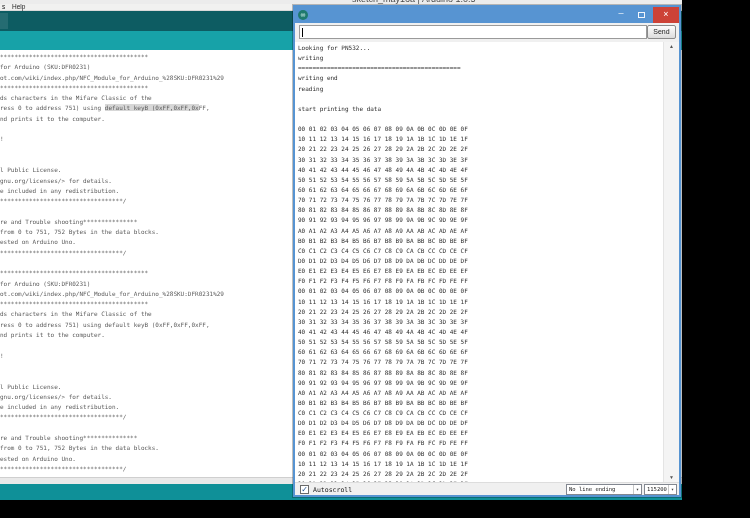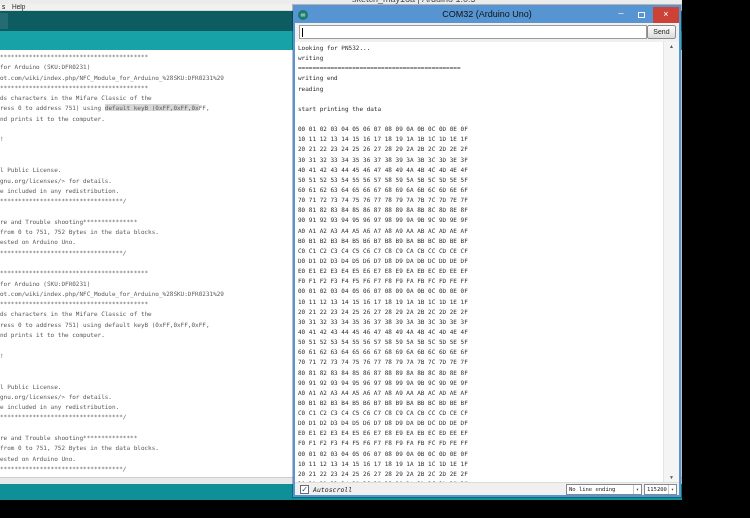--- a/index.html
+++ b/index.html
@@ -54,21 +54,21 @@
            font-family:"DejaVu Sans Mono","Liberation Mono",monospace; }
   .m-scroll { position:absolute; right:0; top:0; bottom:0; width:16px; background:#f4f4f4;
               border-left:1px solid #e4e4e4; }
   .scroll-up,.scroll-down { position:absolute; left:0; right:0; height:9px; font-size:5px;
               color:#555; text-align:center; line-height:9px; }
   .scroll-up { top:0; } .scroll-down { bottom:0; }
   .m-bottombar { height:13px; position:relative; flex:none; background:#f0f0f0; border-top:1px solid #ddd; }
   .m-check { position:absolute; left:5px; top:2px; width:9px; height:9px; background:#fff;
              border:1px solid #6a6a6a; font-size:8px; line-height:8px; color:#1f4e8c; text-align:center; }
   .m-checklabel { position:absolute; left:18px; top:3px; font-size:6.5px; color:#1c1c1c;
-                  font-family:"DejaVu Sans Mono","Liberation Mono",monospace;font-style:italic; }
+                  font-family:"DejaVu Sans Mono","Liberation Mono",monospace; }
   .combo { position:absolute; top:1px; height:11px; background:#fff; border:1px solid #828790;
            font-size:5.5px; line-height:9px; padding-left:2px; color:#1c1c1c; overflow:hidden;
            font-family:"DejaVu Sans Mono","Liberation Mono",monospace; }
   .combo .arrow { position:absolute; right:0; top:0; width:8px; height:9px; background:#fff;
                   border-left:1px solid #c8c8c8; font-size:5px; color:#444; text-align:center;
                   line-height:9px; }
   .combo-ending { right:37px; width:76px; }
   .combo-baud { right:2px; width:33px; }
 </style>
 </head>
@@ -129,21 +129,20 @@
       <div class="eline">ested on Arduino Uno.</div>
       <div class="eline">**********************************/</div>
     </div>
   <div class="ide-status"></div>
   <div class="ide-footer"></div>
 </div>
 
 <div id="monitor">
   <div class="m-titlebar">
     <div class="m-appicon">∞</div>
-    <div class="m-title">COM32 (Arduino Uno)</div>
     <div class="cap-btn btn-min">–</div>
     <div class="cap-btn btn-max">
         <i></i>
       </div>
     <div class="cap-btn btn-close">×</div>
   </div>
 
   <div class="m-inputrow">
     <div class="m-input">
       <div class="m-cursor"></div>

